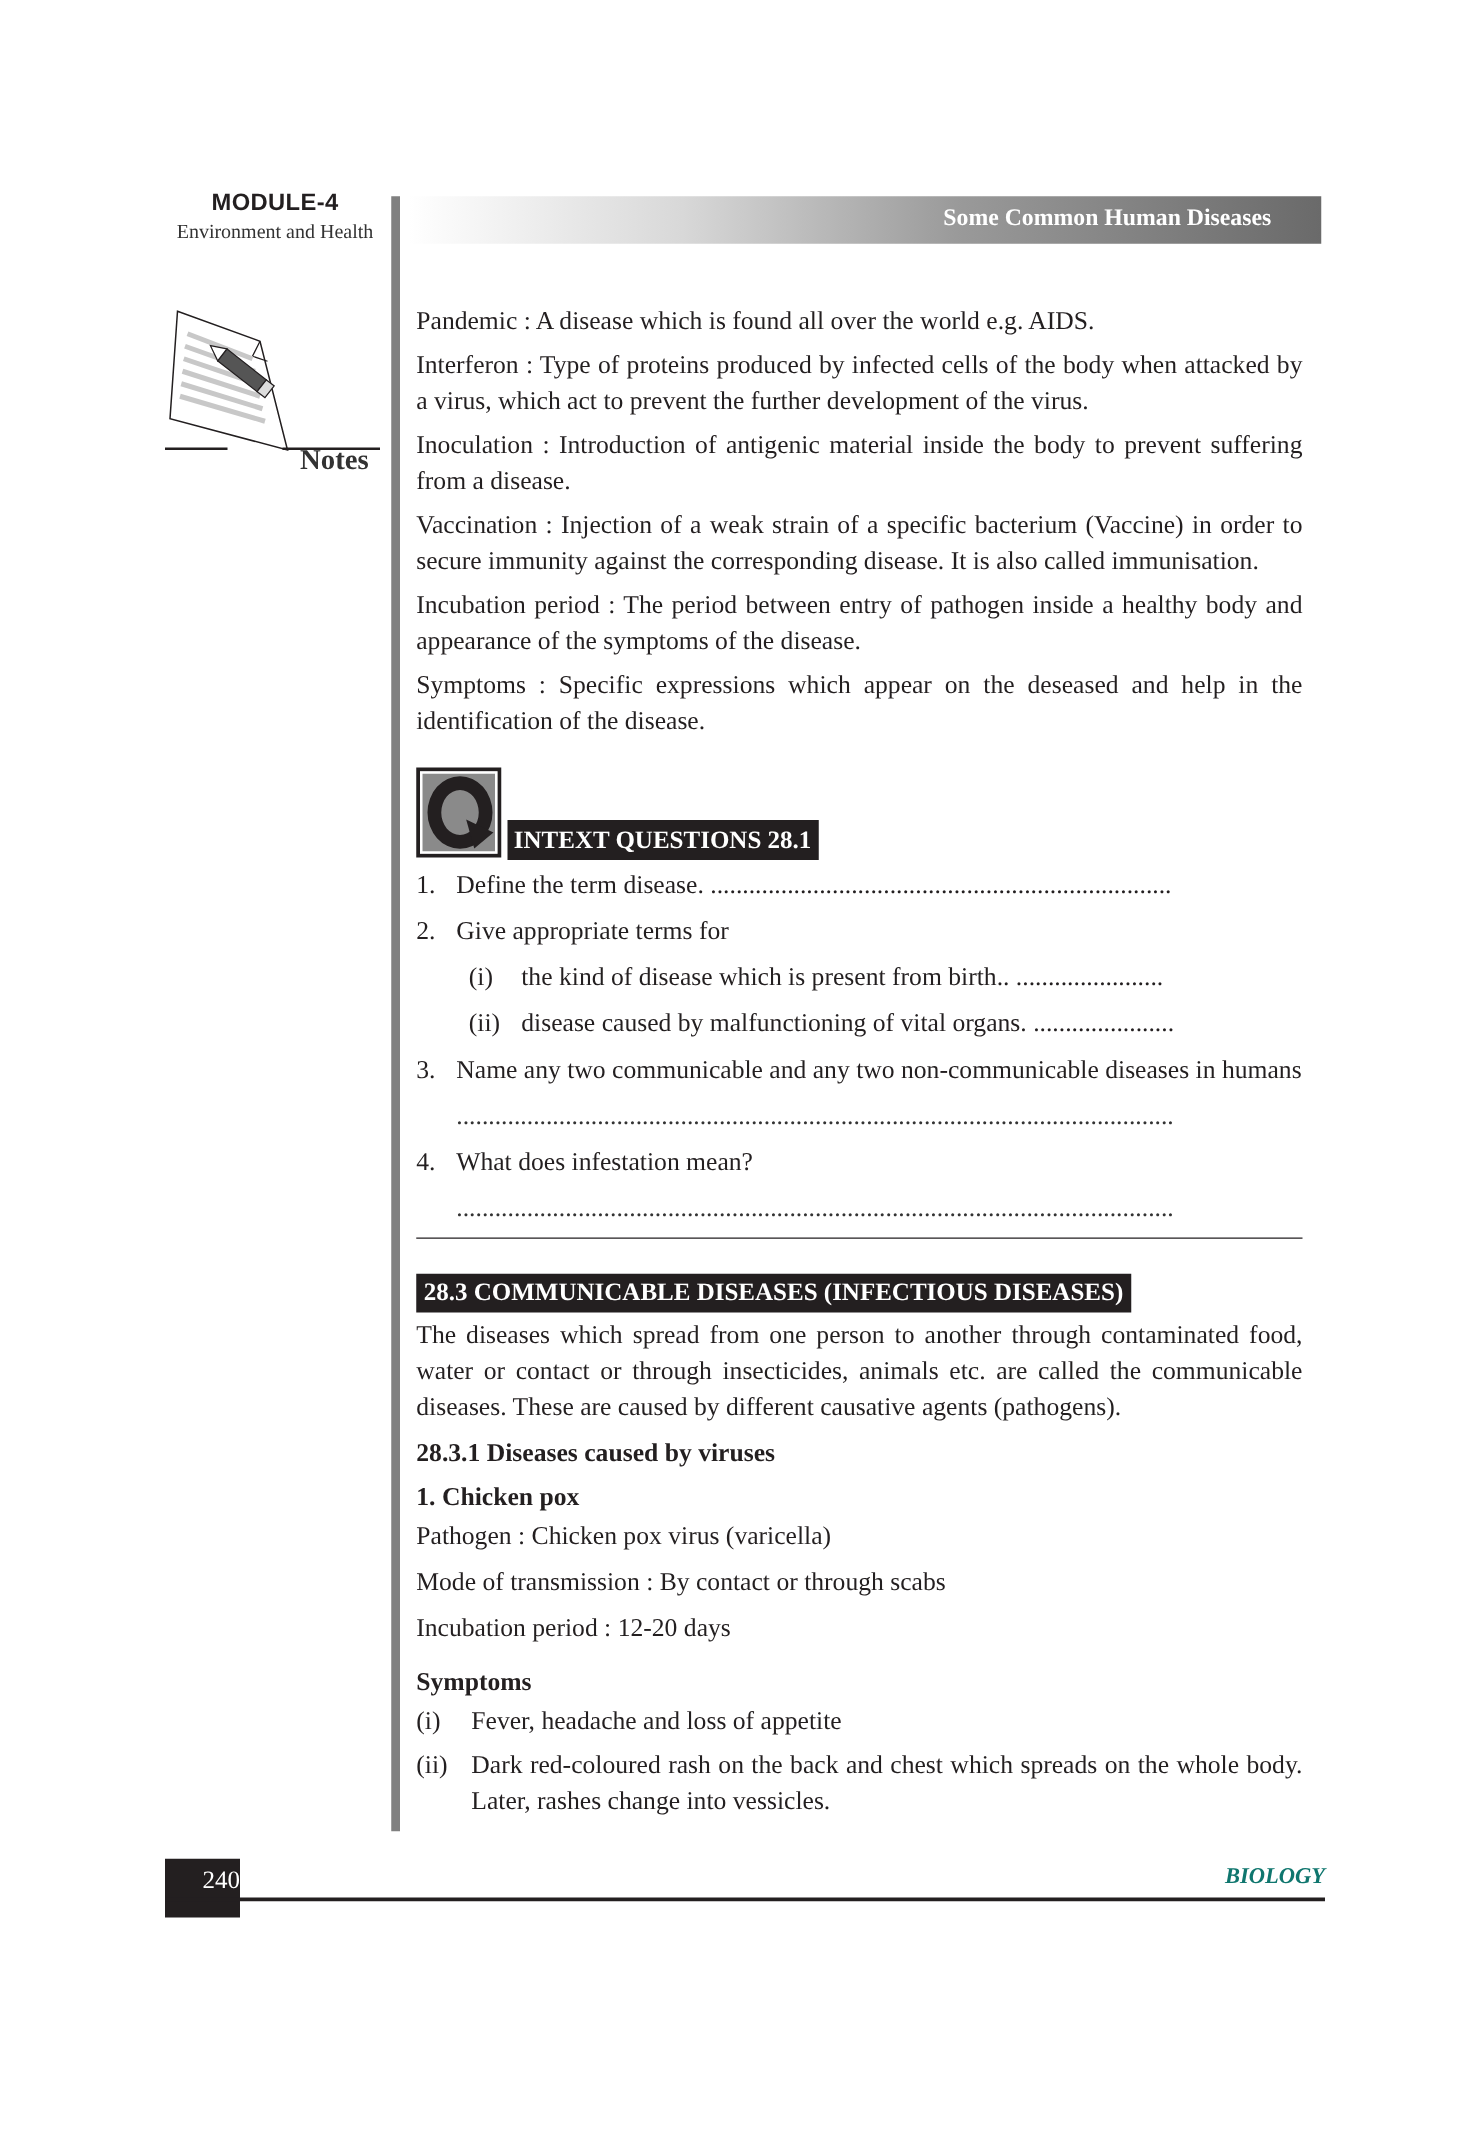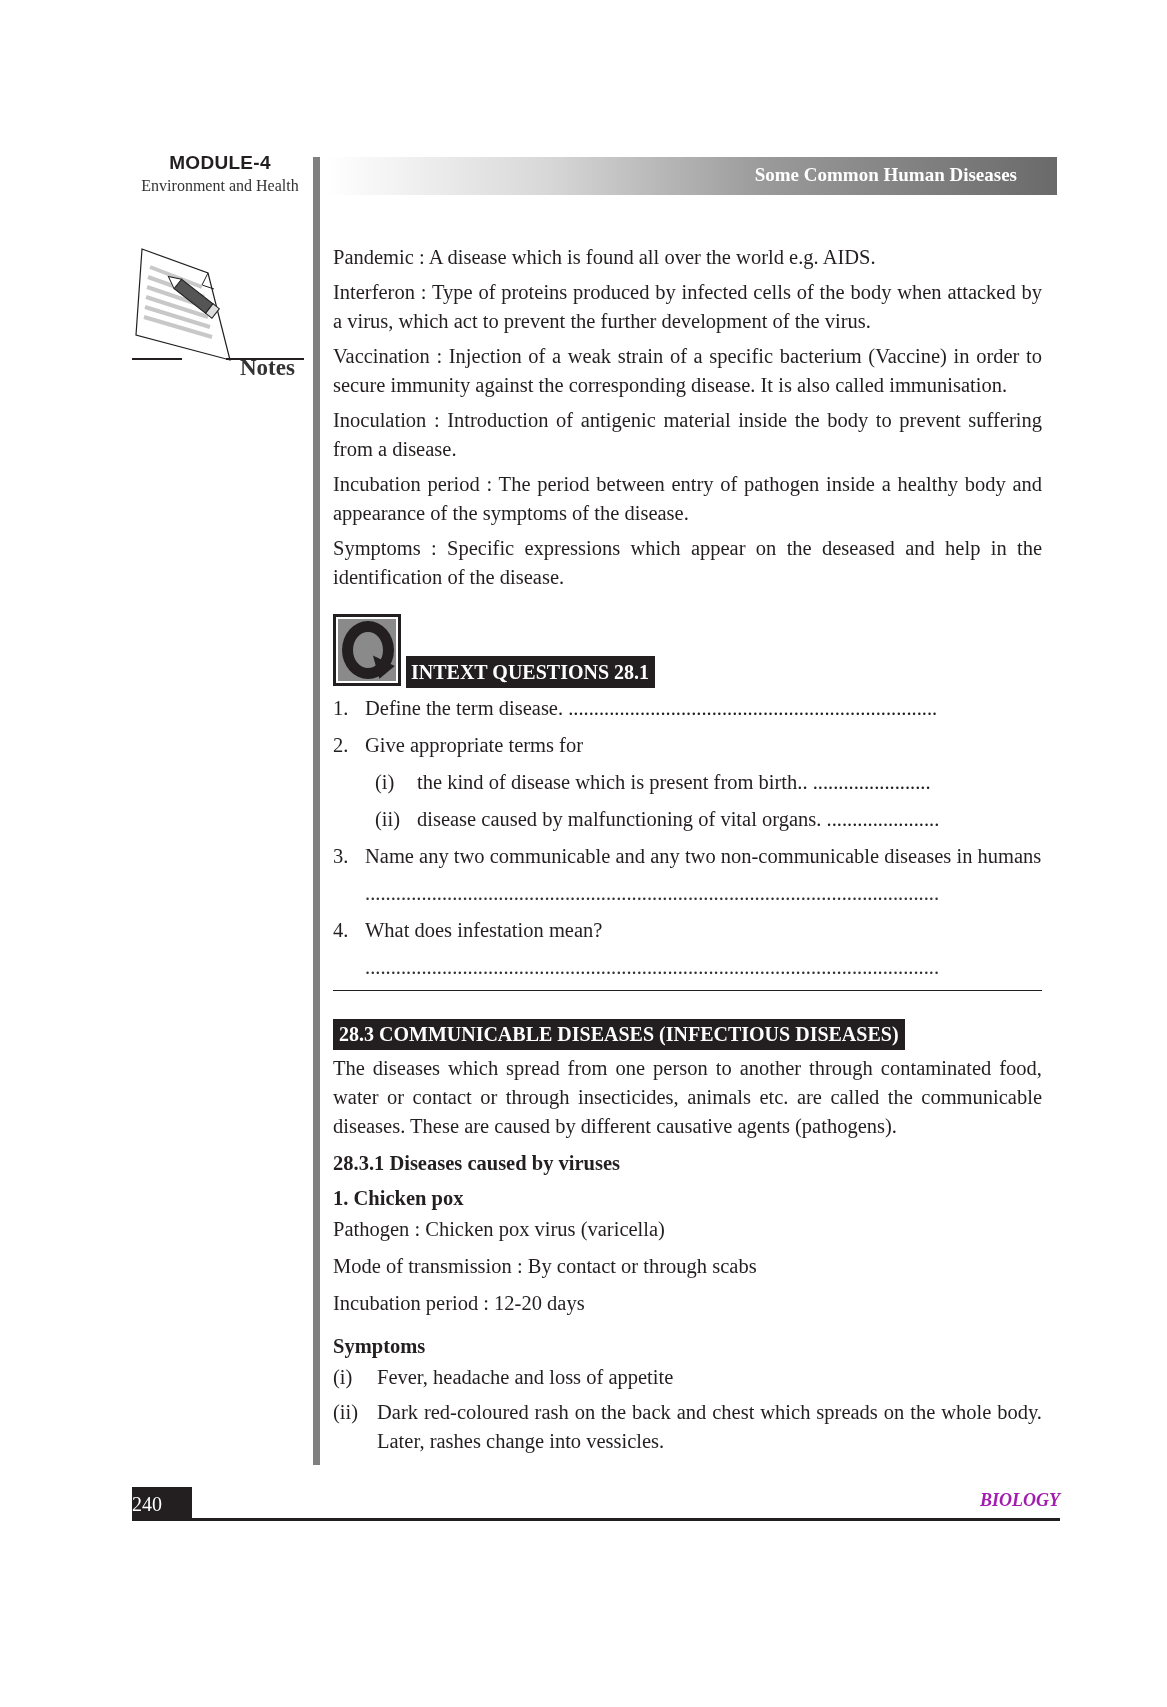--- a/index.html
+++ b/index.html
@@ -50,24 +50,24 @@
     .section-title { display: inline-block; background: #231f20; color: #fff; font-weight: bold; font-size: 20px;
       padding: 1px 6px; line-height: 29px; margin-bottom: 4px; white-space: nowrap; }
     .subhead { font-weight: bold; margin: 8px 0 6px 0; }
     .field { margin: 0 0 8px 0; }
     .sym-list { margin: 0; padding: 0; list-style: none; }
     .sym-item { display: flex; margin-bottom: 6px; }
     .sym-num { width: 44px; flex: none; }
     .sym-text { flex: 1; text-align: justify; }
 
     
-    .page-num { left: 132px; top: 1487px; width: 60px; height: 34px; background: #231f20; color: #fff;
-      font-size: 20px; text-align: left; line-height: 34px; }
+    .page-num { left: 132px; top: 1487px; width: 60px; height: 47px; background: #231f20; color: #fff;
+      font-size: 20px; text-align: right; line-height: 34px; }
     .footer-rule { left: 132px; top: 1518px; width: 928px; height: 3px; background: #231f20; }
-    .footer-subject { right: 107px; top: 1490px; font-style: italic; font-weight: bold; font-size: 18px; color: #a21caf; }
+    .footer-subject { right: 107px; top: 1490px; font-style: italic; font-weight: bold; font-size: 18px; color: #0f766e; }
   </style>
 </head>
 <body>
 
 <div class="abs module-title">MODULE-4</div>
 <div class="abs module-sub">Environment and Health</div>
 
 <div class="abs notes-icon">
   <svg width="120" height="125" viewBox="0 0 120 125">
     <polygon points="12,4 78,28 100,115 6,90" fill="#ffffff" stroke="#231f20" stroke-width="1.2"></polygon>
@@ -95,22 +95,22 @@
 
 <div class="abs header-bar">
   <span class="abs header-title">Some Common Human Diseases</span>
 </div>
 
 <div class="abs content">
 
   <div>
     <p><span class="term">Pandemic :</span><span> A disease which is found all over the world e.g. AIDS.</span></p>
     <p><span class="term">Interferon :</span><span> Type of proteins produced by infected cells of the body when attacked by a virus, which act to prevent the further development of the virus.</span></p>
+    <p><span class="term">Inoculation :</span><span> Introduction of antigenic material inside the body to prevent suffering from a disease.</span></p>
     <p><span class="term">Vaccination :</span><span> Injection of a weak strain of a specific bacterium (Vaccine) in order to secure immunity against the corresponding disease. It is also called immunisation.</span></p>
-    <p><span class="term">Inoculation :</span><span> Introduction of antigenic material inside the body to prevent suffering from a disease.</span></p>
     <p><span class="term">Incubation period :</span><span> The period between entry of pathogen inside a healthy body and appearance of the symptoms of the disease.</span></p>
     <p><span class="term">Symptoms :</span><span> Specific expressions which appear on the deseased and help in the identification of the disease.</span></p>
   </div>
 
   <div class="q-block">
     <div class="q-icon">
       <div class="q-inner">
         <div class="q-ring"></div>
         <div class="q-tail"></div>
       </div>

